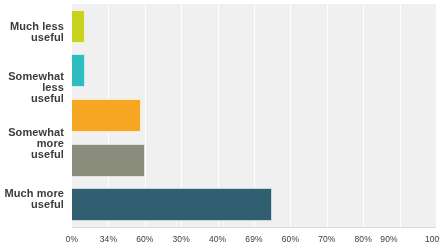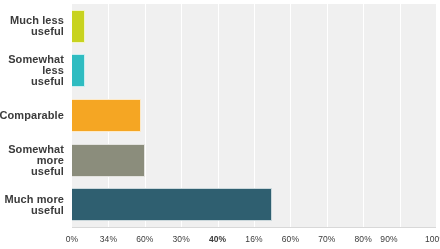--- a/index.html
+++ b/index.html
@@ -124,23 +124,20 @@
   <div id="label-column">
     <div class="cat-label-cell">
       <span class="cat-label-text">Much less
 useful</span>
     </div>
     <div class="cat-label-cell">
       <span class="cat-label-text">Somewhat less
 useful</span>
     </div>
     <div class="cat-label-cell">
-      <span class="cat-label-text">Comparable</span>
-    </div>
-    <div class="cat-label-cell">
       <span class="cat-label-text">Somewhat more
 useful</span>
     </div>
     <div class="cat-label-cell">
       <span class="cat-label-text">Much more
 useful</span>
     </div>
   </div>
 
   <div id="plot-area">
@@ -174,22 +171,22 @@
       </div>
     </div>
   </div>
 
   <div id="axis-line"></div>
   <div id="axis-ticks">
       <span class="tick-label" style="left: 72px;">0%</span>
       <span class="tick-label" style="left: 108.4px;">34%</span>
       <span class="tick-label" style="left: 144.8px;">60%</span>
       <span class="tick-label" style="left: 181.2px; text-align: center;">30%</span>
-      <span class="tick-label" style="left: 217.6px; font-weight: bold;">40%</span>
-      <span class="tick-label" style="left: 254px;">16%</span>
+      <span class="tick-label" style="left: 217.6px;">40%</span>
+      <span class="tick-label" style="left: 254px;">69%</span>
       <span class="tick-label" style="left: 290.4px;">60%</span>
       <span class="tick-label" style="left: 326.8px;">70%</span>
       <span class="tick-label" style="left: 363.2px;">80%</span>
       <span class="tick-label" style="left: 389px;">90%</span>
       <span class="tick-label" style="left: 436px;">100%</span>
     </div>
 
 </div>
 
 </body></html>

